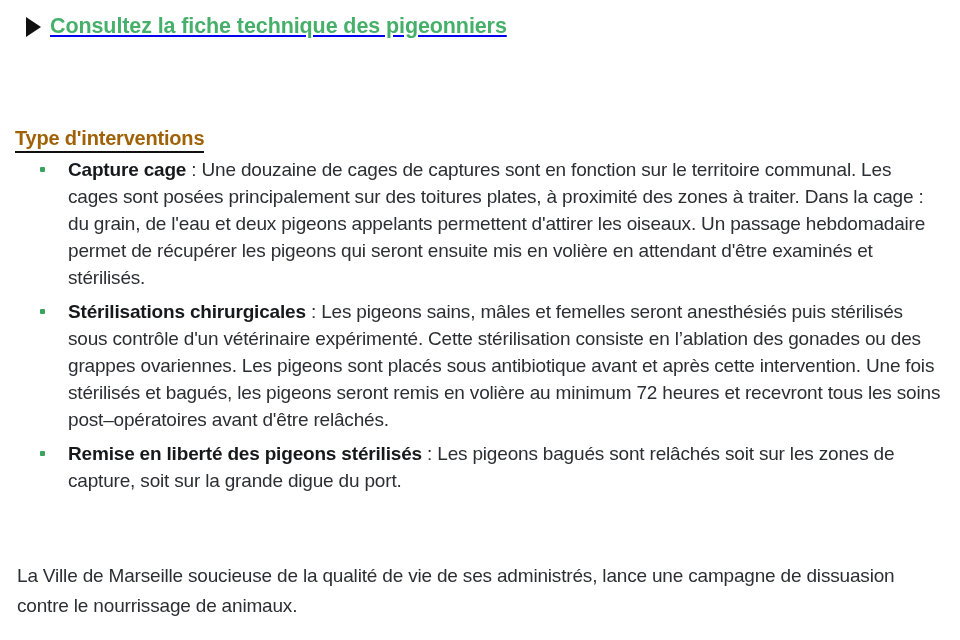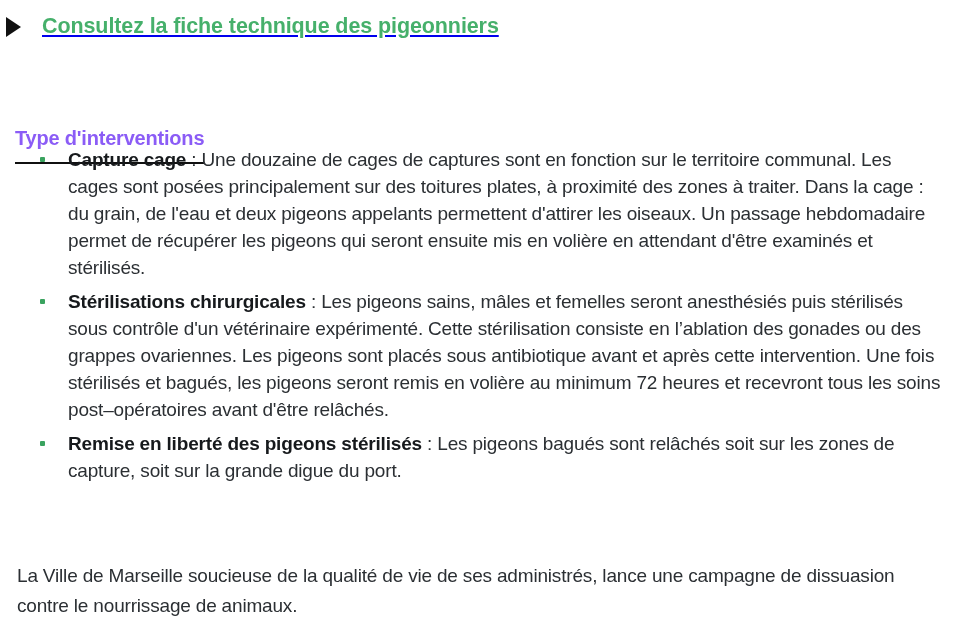--- a/index.html
+++ b/index.html
@@ -22,25 +22,25 @@
     width: 960px;
     height: 640px;
     box-sizing: border-box;
     padding: 0;
     background: #ffffff;
   }
 
   
   .link-heading {
     position: absolute;
-    left: 6px;
+    left: 26px;
     top: 16px;
     display: flex;
     align-items: center;
-    gap: 21px;
+    gap: 9px;
     line-height: 1;
   }
   .triangle-icon {
     display: inline-block;
     width: 0;
     height: 0;
     border-style: solid;
     border-width: 10px 0 10px 15px;
     border-color: transparent transparent transparent #111111;
     flex: 0 0 auto;
@@ -55,33 +55,33 @@
     white-space: nowrap;
   }
 
   
   .section-heading {
     position: absolute;
     left: 15px;
     top: 110px;
     font-size: 20px;
     font-weight: bold;
-    color: #8b5cf6;
+    color: #a16207;
     letter-spacing: -0.2px;
     border-bottom: 2px solid #101010;
-    padding-bottom: 12px;
+    padding-bottom: 1px;
     display: inline-block;
     line-height: 1.15;
   }
 
   
   .bullet-list {
     position: absolute;
     left: 0;
-    top: 146px;
+    top: 156px;
     width: 960px;
     margin: 0;
     padding: 0;
     list-style: none;
   }
   .bullet-item {
     position: relative;
     padding-left: 68px;
     padding-right: 14px;
     margin: 0 0 7px 0;

